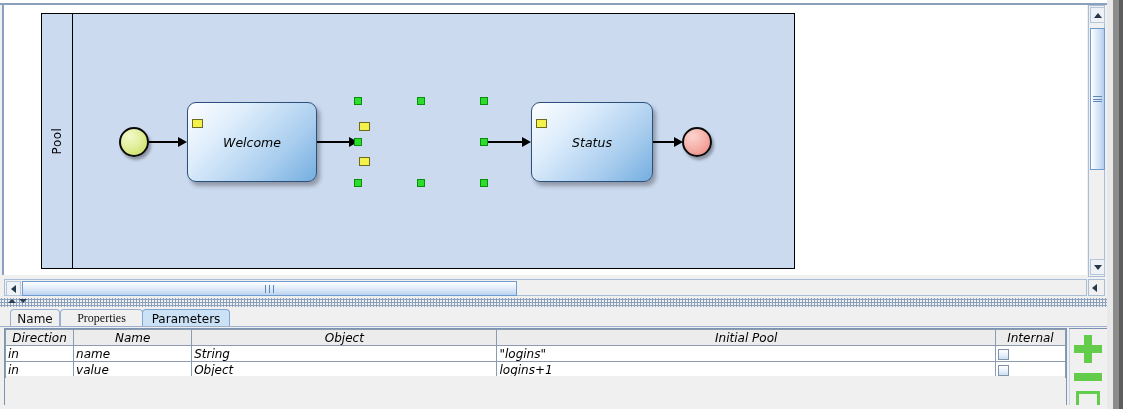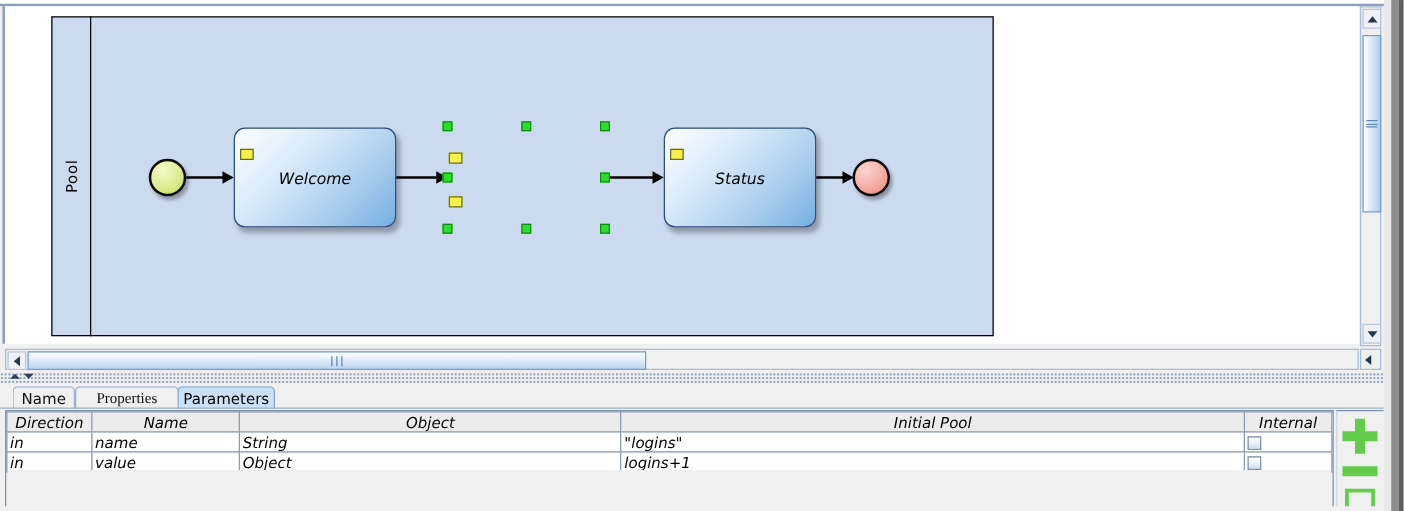--- a/index.html
+++ b/index.html
@@ -244,21 +244,21 @@
 
   <div class="splitter"></div>
   <div class="sp-arrows">
     <div class="sp-tri-u"></div>
     <div class="sp-tri-d"></div>
   </div>
 
   <div class="tabbar">
     <div class="tab" style="left:10px;width:50px;">Name</div>
     <div class="tab" style="left:60px;width:83px;font-family:Liberation Serif, serif;">Properties</div>
-    <div class="tab active" style="left:142px;width:78px;">Parameters</div>
+    <div class="tab active" style="left:142px;width:88px;">Parameters</div>
   </div>
   <div class="tab-underline"></div>
 
   <div class="tablewrap">
     <div class="filler"></div>
     <table class="params">
       <colgroup>
         <col style="width:68px">
           <col style="width:118px">
           <col style="width:305px">

